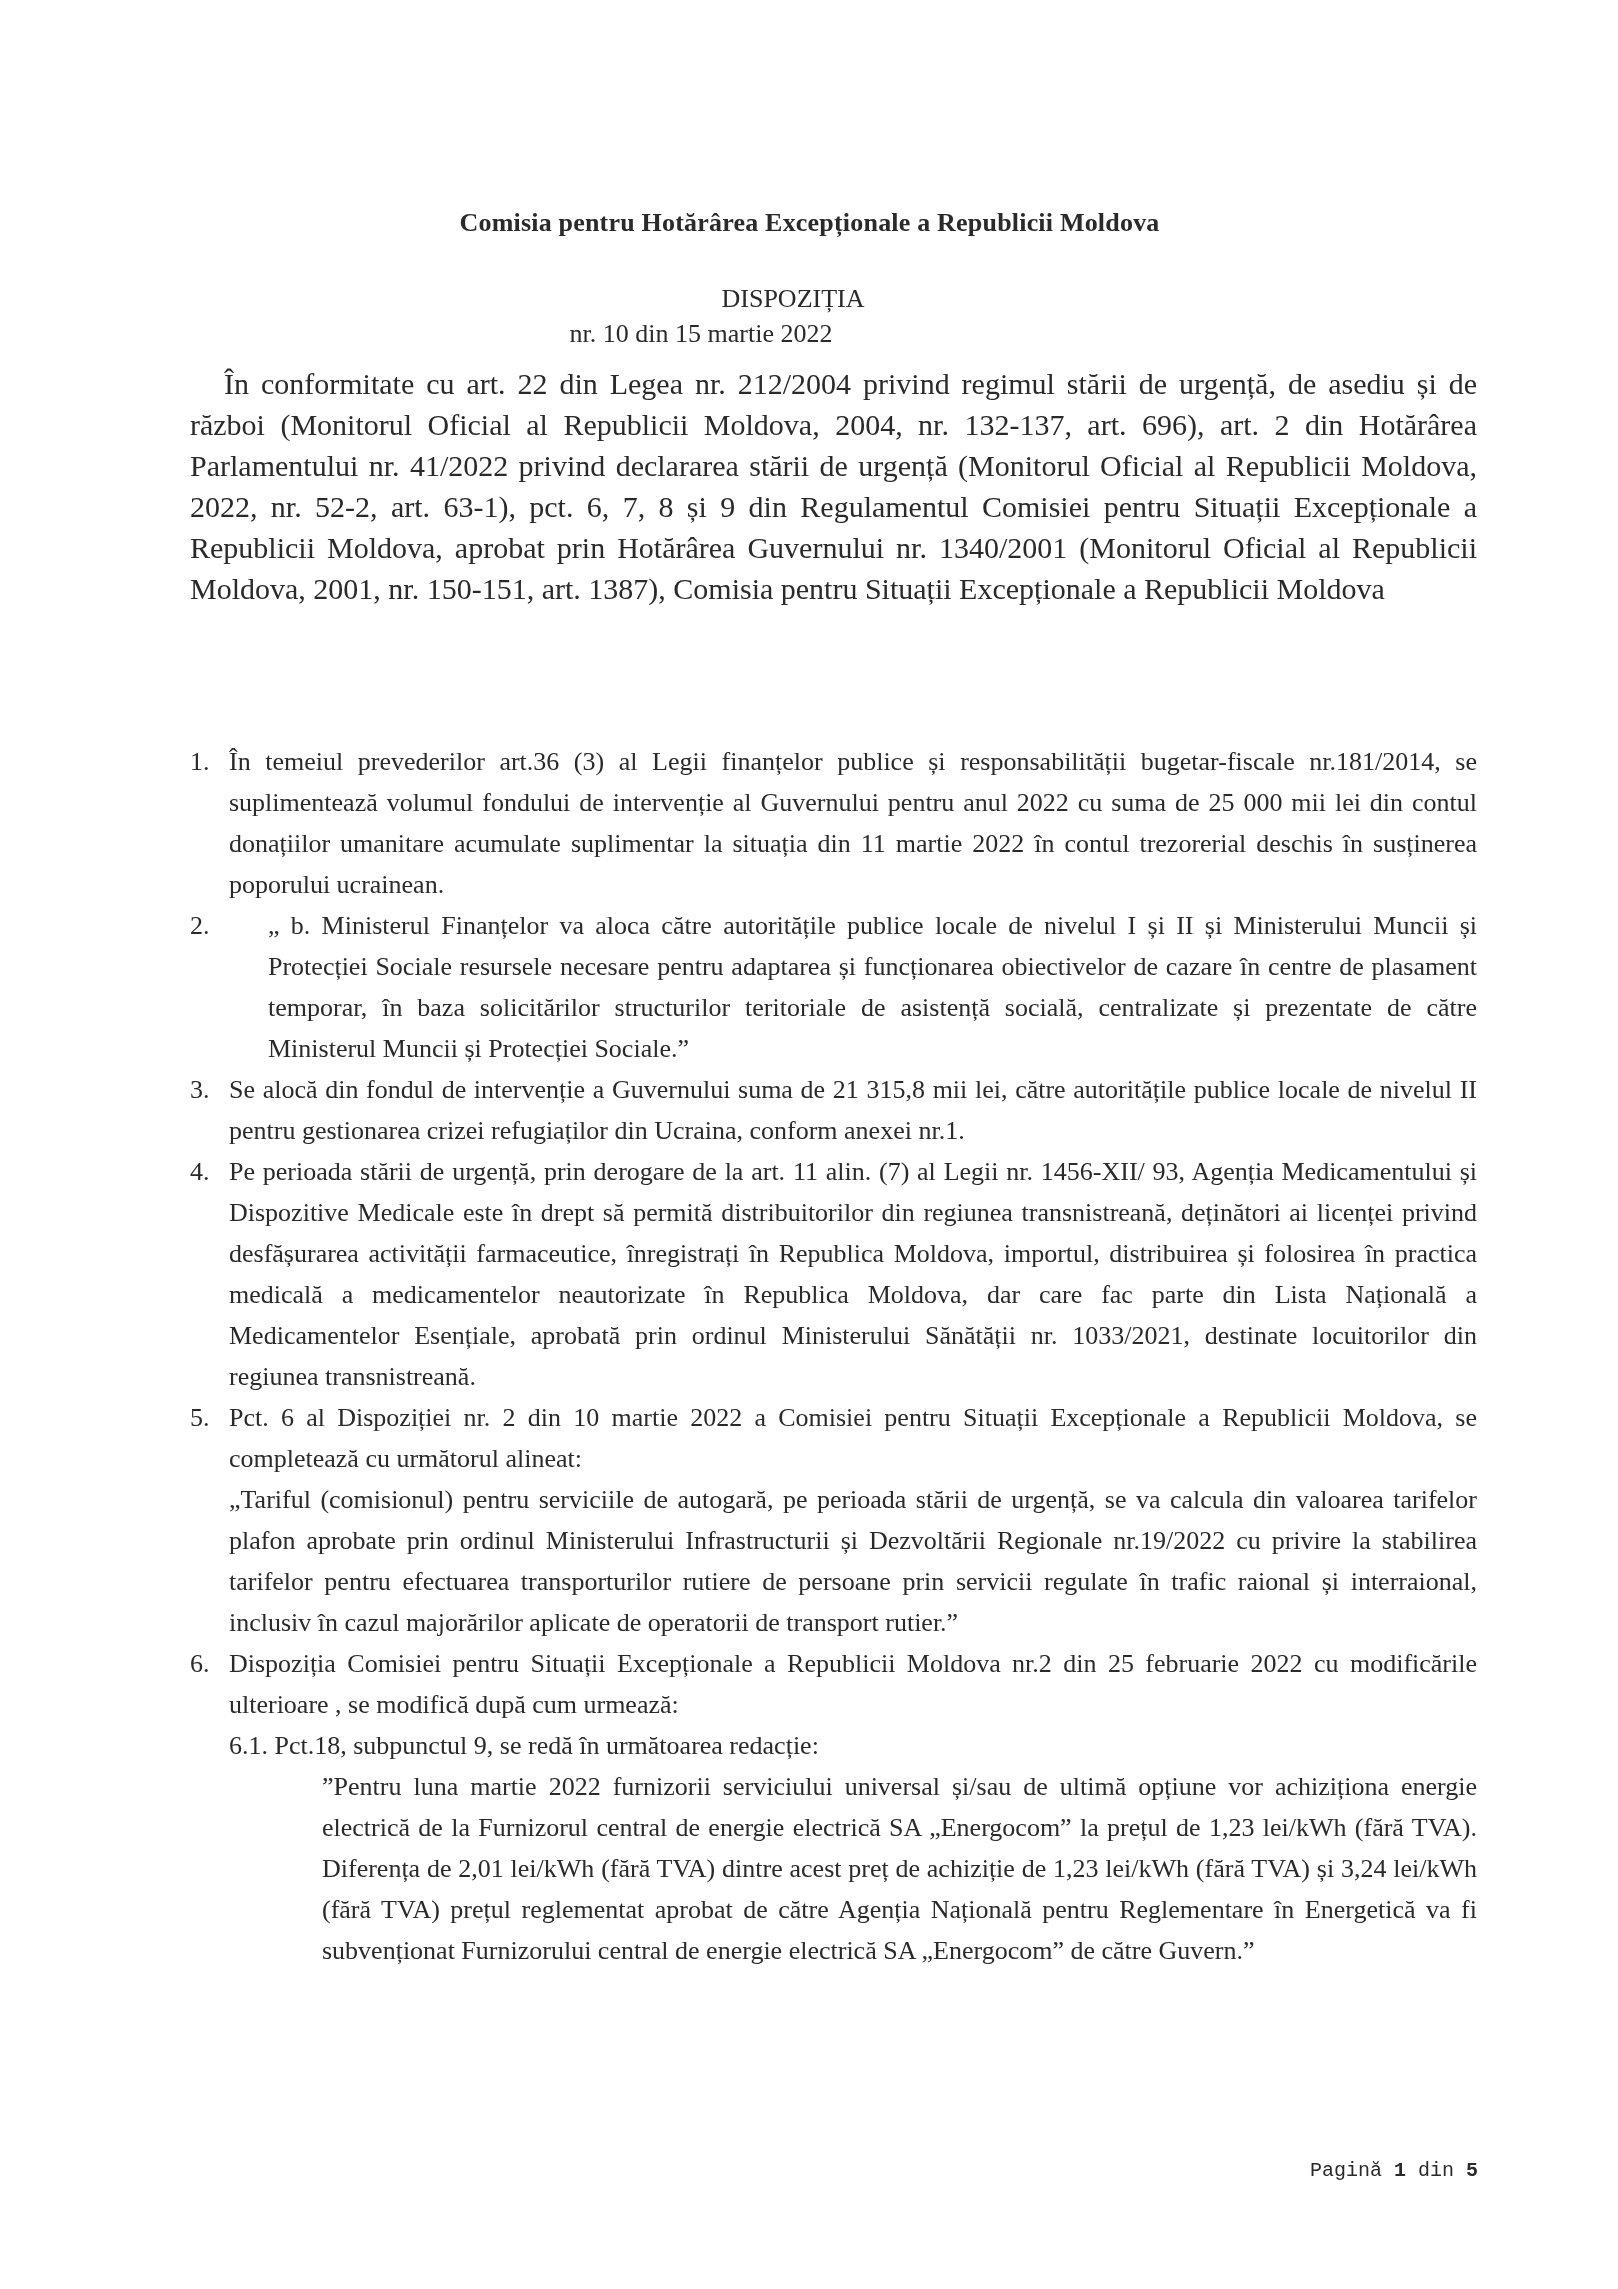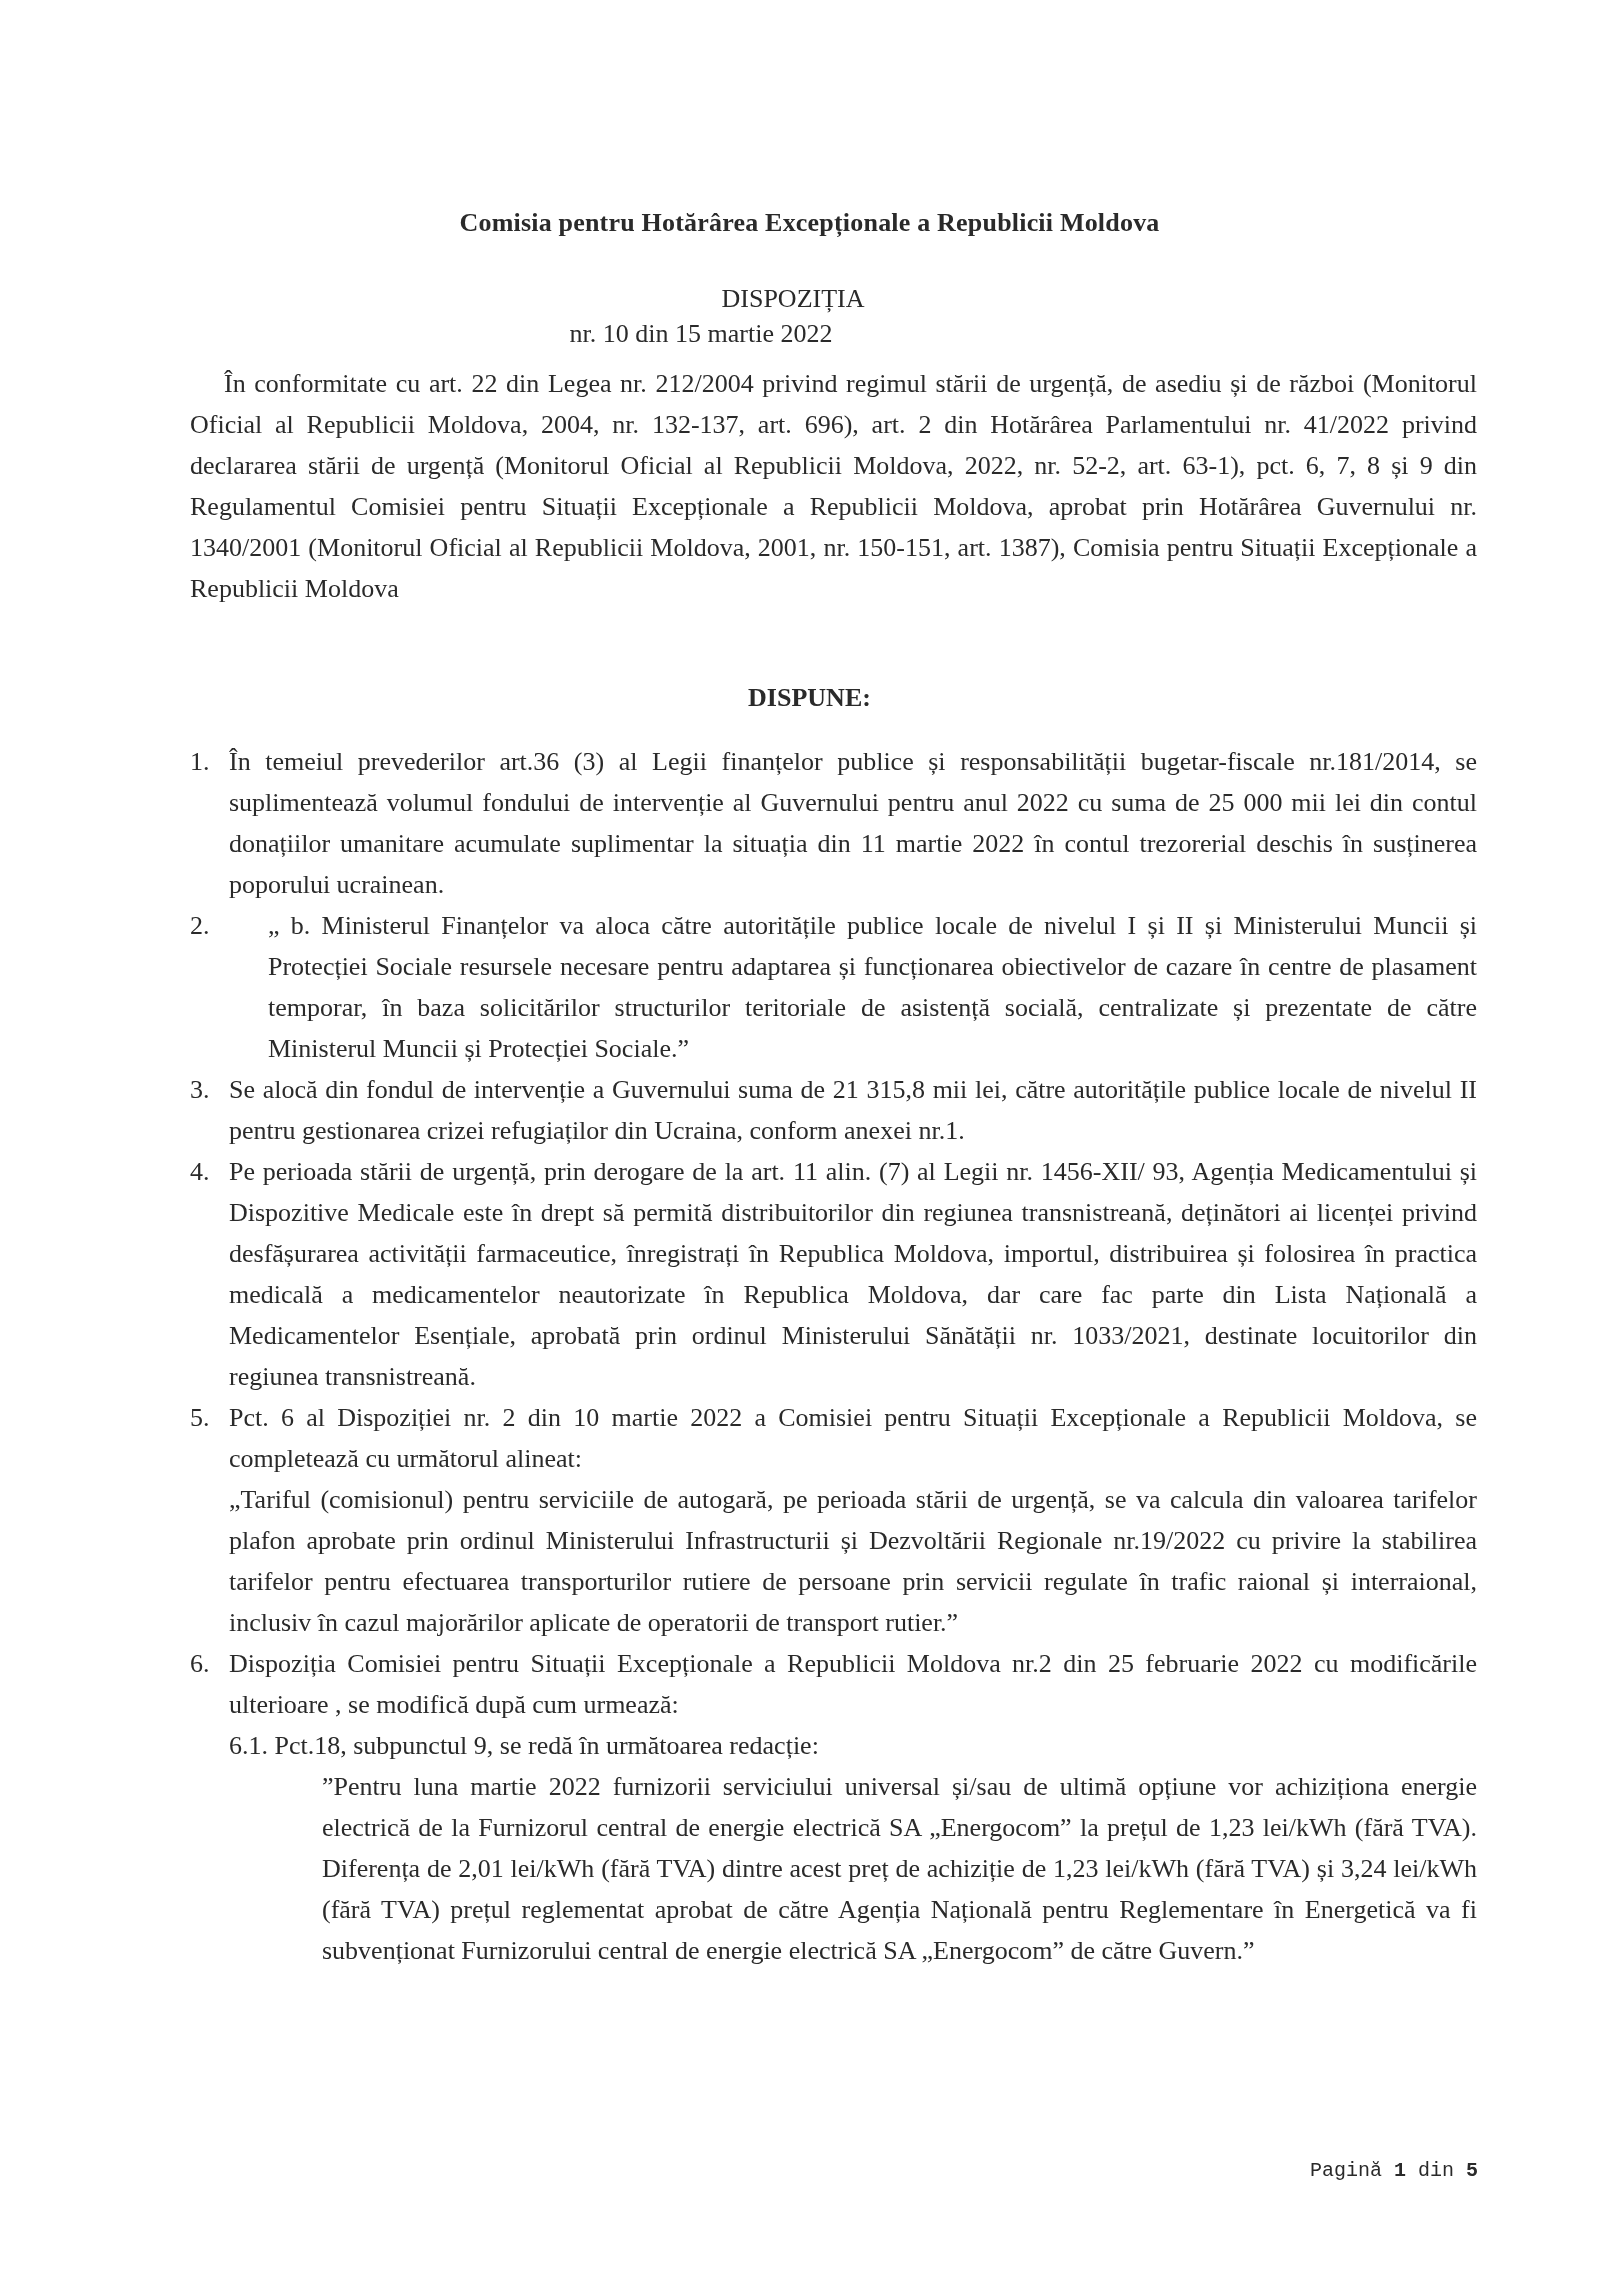--- a/index.html
+++ b/index.html
@@ -3,21 +3,21 @@
 <meta charset="utf-8">
 <style>
   html, body { margin: 0; padding: 0; background: #ffffff; }
   body { width: 1619px; height: 2290px; position: relative; overflow: hidden;
          font-family: "Liberation Serif", "DejaVu Serif", serif; color: #2a2a2a; }
   .page { position: absolute; left: 0; top: 0; width: 1619px; height: 2290px; }
   .title { position: absolute; top: 208px; left: 0; width: 1619px; text-align: center;
            font-weight: bold; font-size: 26px; letter-spacing: 0.2px; }
   .doc-type { position: absolute; top: 284px; left: 0; width: 1586px; text-align: center; font-size: 26px; }
   .doc-num { position: absolute; top: 319px; left: 0; width: 1402px; text-align: center; font-size: 26px; }
-  .preamble { position: absolute; left: 190px; top: 363px; width: 1287px; font-size: 26px;
+  .preamble { position: absolute; left: 190px; top: 363px; width: 1287px; font-size: 30px;
               line-height: 41px; text-align: justify; text-indent: 34px; }
   .dispune { position: absolute; top: 683px; left: 0; width: 1619px; text-align: center;
              font-weight: bold; font-size: 26px; }
   .items { position: absolute; left: 190px; top: 741px; width: 1287px; font-size: 26px; line-height: 41px; }
   .item { position: relative; padding-left: 39px; text-align: justify; }
   .item .num { position: absolute; left: 0; top: 0; }
   .quote { padding-left: 39px; text-align: justify; }
   .sub { padding-left: 0; }
   .sub-quote { padding-left: 93px; text-align: justify; }
   .footer { position: absolute; top: 2159px; right: 141px; font-family: Liberation Mono, monospace;
@@ -27,21 +27,20 @@
 </head>
 <body>
 
 <div class="page">
   <div class="title">Comisia pentru Hotărârea Excepționale a Republicii Moldova</div>
   <div class="doc-type">DISPOZIȚIA</div>
   <div class="doc-num">nr. 10 din 15 martie 2022</div>
 
   <div class="preamble">În conformitate cu art. 22 din Legea nr. 212/2004 privind regimul stării de urgență, de asediu și de război (Monitorul Oficial al Republicii Moldova, 2004, nr. 132-137, art. 696), art. 2 din Hotărârea Parlamentului nr. 41/2022 privind declararea stării de urgență (Monitorul Oficial al Republicii Moldova, 2022, nr. 52-2, art. 63-1), pct. 6, 7, 8 și 9 din Regulamentul Comisiei pentru Situații Excepționale a Republicii Moldova, aprobat prin Hotărârea Guvernului nr. 1340/2001 (Monitorul Oficial al Republicii Moldova, 2001, nr. 150-151, art. 1387), Comisia pentru Situații Excepționale a Republicii Moldova</div>
 
-  <div class="dispune">DISPUNE:</div>
 
   <div class="items">
     <div class="item">
       <span class="num">1.</span>
       <div>În temeiul prevederilor art.36 (3) al Legii finanțelor publice și responsabilității bugetar-fiscale nr.181/2014, se suplimentează volumul fondului de intervenție al Guvernului pentru anul  2022 cu suma de 25 000 mii lei din contul donațiilor umanitare acumulate suplimentar la situația din 11 martie 2022 în contul trezorerial deschis în susținerea poporului ucrainean.</div>
     </div>
     <div class="item">
       <span class="num">2.</span>
       <div class="quote">„ b. Ministerul Finanțelor va aloca către autoritățile publice locale de nivelul I și II și Ministerului Muncii și Protecției Sociale resursele necesare pentru adaptarea și funcționarea obiectivelor de cazare în centre de plasament temporar, în baza solicitărilor structurilor teritoriale de asistență socială, centralizate și prezentate de către Ministerul Muncii și Protecției Sociale.”</div>
     </div>

